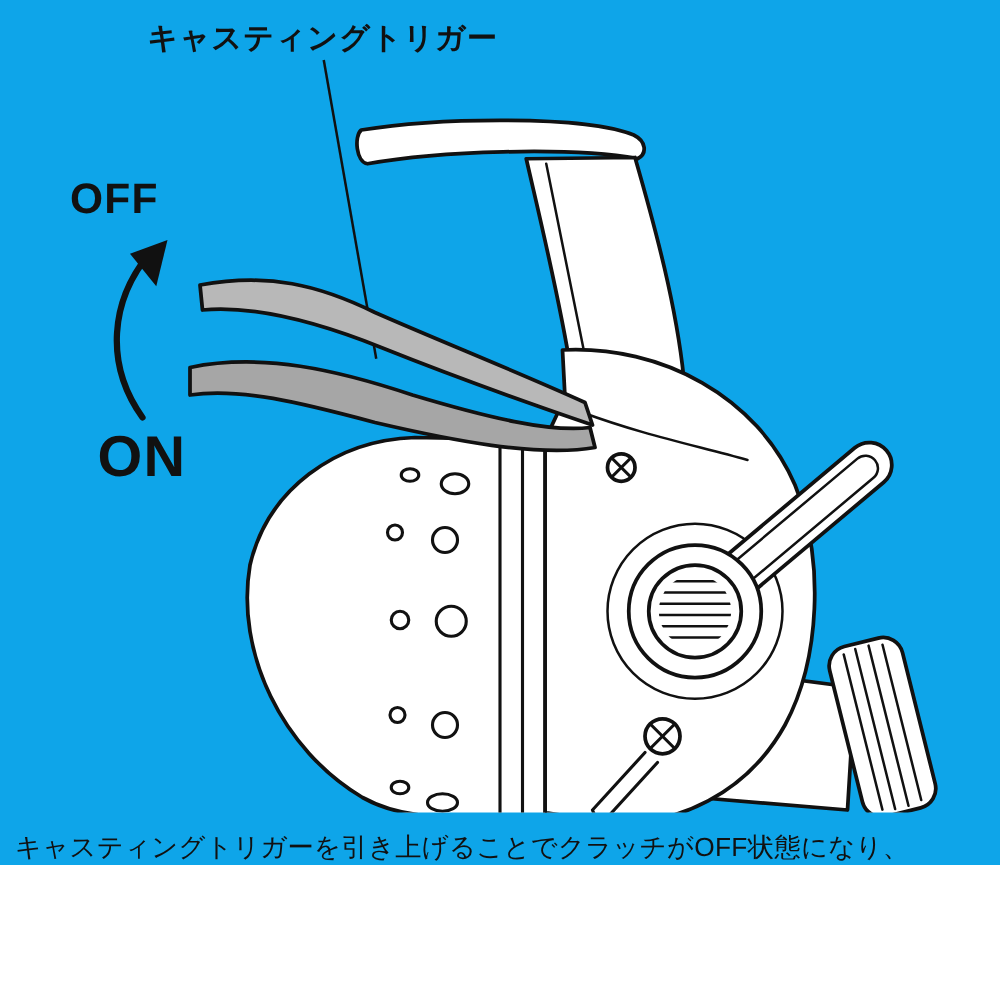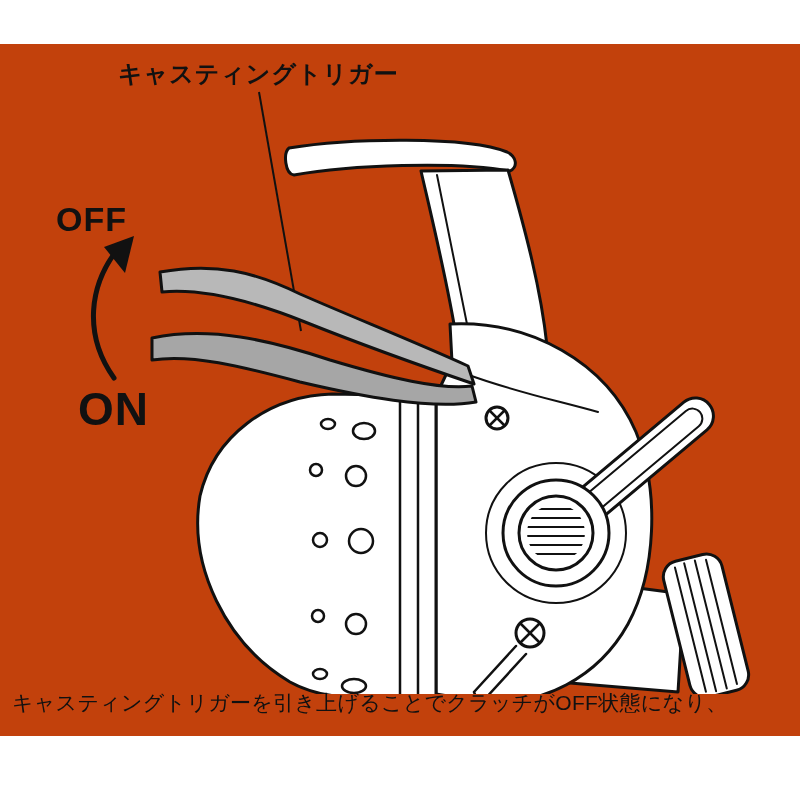--- a/index.html
+++ b/index.html
@@ -1,25 +1,25 @@
 <!DOCTYPE html>
 <html><head>
 <meta charset="utf-8">
 <style>
   html,body{margin:0;padding:0;background:#fff;}
-  .page{position:relative;width:800px;height:692px;background:#c2410c;
-        font-family:"Liberation Sans",sans-serif;color:#111;overflow:hidden;margin-top:44px;}
+  .page{position:relative;width:800px;height:692px;background:#0ea5e9;
+        font-family:"Liberation Sans",sans-serif;color:#111;overflow:hidden;}
   .illustration{position:absolute;left:0;top:0;width:800px;height:650px;}
   .label-top{position:absolute;left:118px;top:14px;font-size:24px;font-weight:700;
              letter-spacing:1px;white-space:nowrap;}
-  .off-label{position:absolute;left:56px;top:156px;font-size:34px;font-weight:800;
+  .off-label{position:absolute;left:56px;top:140px;font-size:34px;font-weight:800;
              letter-spacing:1px;}
   .on-label{position:absolute;left:78px;top:338px;font-size:46px;font-weight:800;
             letter-spacing:1px;}
-  .caption{position:absolute;left:12px;top:636px;width:784px;font-size:21px;
+  .caption{position:absolute;left:12px;top:656px;width:784px;font-size:21px;
            font-weight:500;line-height:45px;letter-spacing:0.3px;}
   .caption div{white-space:nowrap;}
 </style>
 </head>
 <body>
 
 <div class="page">
 
   <svg class="illustration" viewBox="0 0 800 650" aria-hidden="true">
     <defs>

